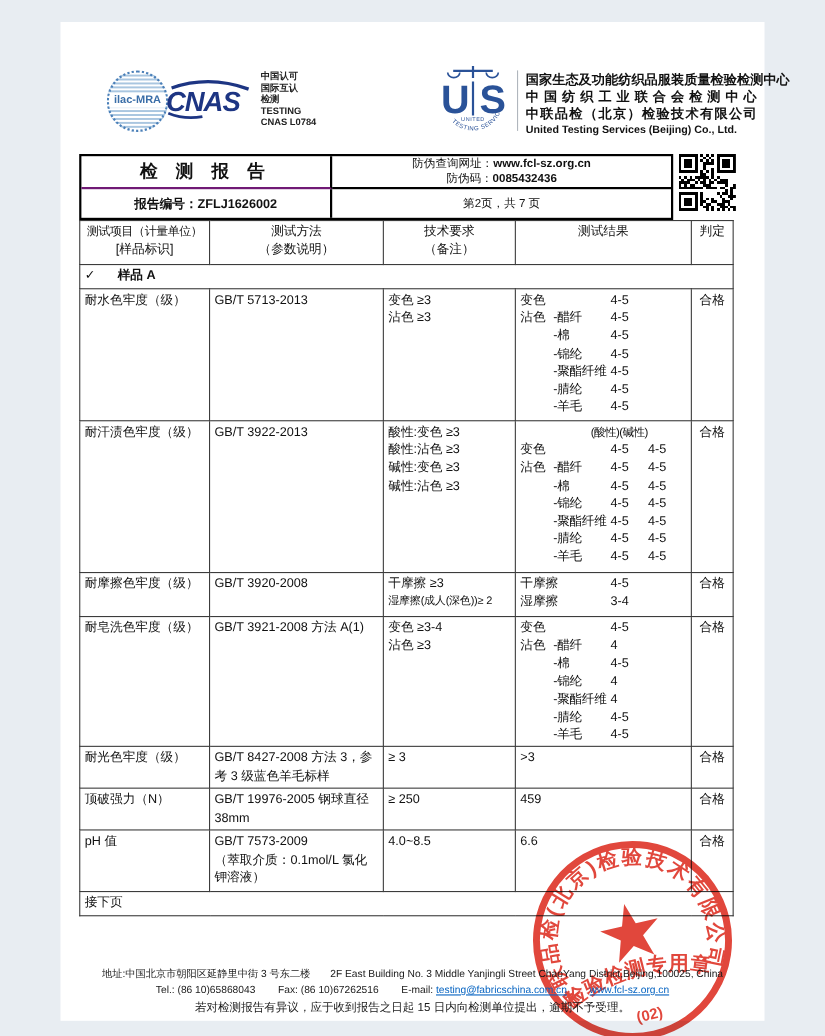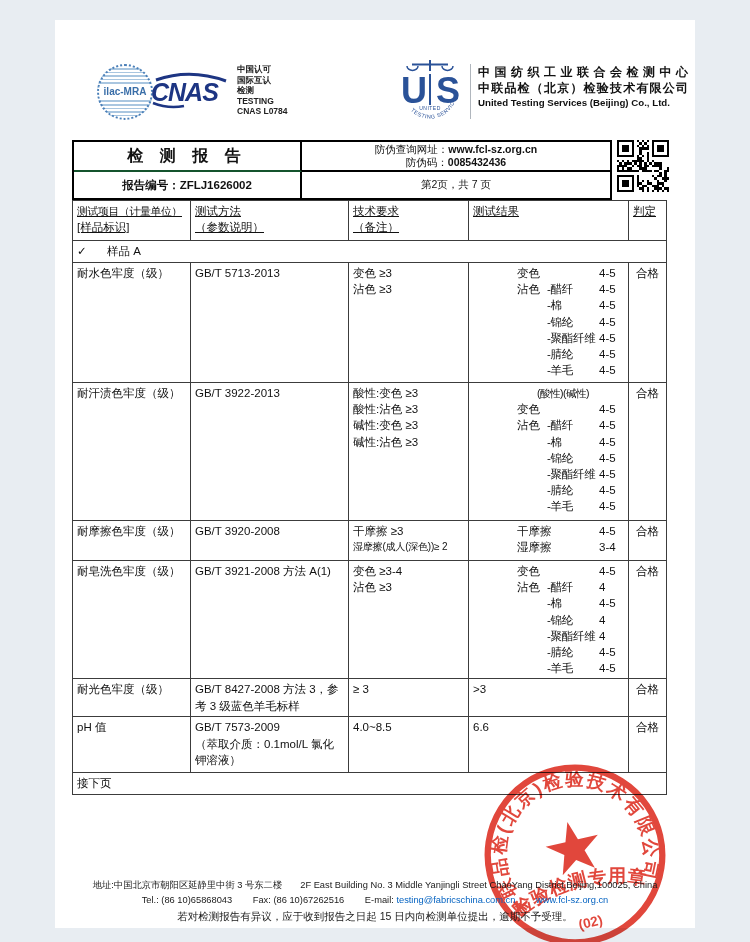--- a/index.html
+++ b/index.html
@@ -21,61 +21,61 @@
   .uts-logo{position:absolute;left:313px;top:0;}
   .logo-sep{position:absolute;left:385px;top:6px;width:1px;height:55px;background:#b0b6bd;}
   .org-names{position:absolute;left:393px;top:7px;width:210px;}
   .org-cn{font-size:12px;font-weight:bold;line-height:15.5px;text-align:justify;text-align-last:justify;white-space:nowrap;}
   .org-en{font-size:9.7px;font-weight:bold;line-height:14px;white-space:nowrap;}
 
   
   .header-box{position:absolute;left:17px;top:120px;width:536px;height:56px;border:2.5px solid #000;
     display:grid;grid-template-columns:228px 1fr;grid-template-rows:30px 1fr;}
   .hb-cell{display:flex;flex-direction:column;align-items:center;justify-content:center;}
-  .hb-tl{border-right:2px solid #000;border-bottom:2px solid #14532d;}
+  .hb-tl{border-right:2px solid #000;border-bottom:2px solid #701a75;}
   .hb-tr{border-bottom:2px solid #000;}
   .hb-bl{border-right:2px solid #000;}
   .hb-title{font-size:16px;font-weight:bold;letter-spacing:6px;}
   .hb-line{font-size:10.5px;line-height:13.5px;}
   .hb-line b{font-weight:bold;}
   .hb-repno{font-size:11.5px;font-weight:bold;}
   .hb-page{font-size:10.5px;}
   .qr{position:absolute;left:562px;top:119px;width:52px;height:54px;}
 
   
   .main-table{position:absolute;left:17px;top:180px;border-collapse:collapse;table-layout:fixed;width:594px;
     font-size:11.5px;line-height:16.2px;}
   .main-table td{border:1px solid #3c3c3c;vertical-align:top;padding:2px 4px;overflow:hidden;}
   .main-table{border:1.5px solid #000;}
-  .th-cell{text-decoration:underline;}
+  .th-cell{text-align:center;}
   .th-line{white-space:nowrap;}
   .th-small{font-size:10.8px;letter-spacing:-0.3px;}
-  .sample-cell{font-weight:normal;}
+  .sample-cell{font-weight:bold;}
   .sample-check{display:inline-block;width:30px;}
   .req-line{white-space:nowrap;}
   .req-tight{font-size:10px;letter-spacing:-0.2px;}
   .verdict-cell{text-align:center;}
-  .rline{display:flex;margin-left:44px;}
+  .rline{display:flex;}
   .rlf{flex:0 0 82px;display:flex;}
   .rlab{min-width:30px;}
   .rfib{flex:1;white-space:nowrap;letter-spacing:-0.3px;}
   .ra{flex:0 0 34px;}
   .rb{flex:0 0 34px;}
   .rhdr{margin-left:64px;font-size:10.5px;letter-spacing:-0.5px;white-space:nowrap;}
   .cont-cell{font-size:11.5px;}
 
   
   .stamp{position:absolute;left:423px;top:738px;width:194px;height:194px;
     transform:rotate(-13deg);opacity:0.87;mix-blend-mode:multiply;pointer-events:none;}
 
   
   .footer{position:absolute;left:0;right:0;top:858px;text-align:center;color:#1a1a1a;}
   .f-line{font-size:9.3px;line-height:15px;white-space:nowrap;}
   .f-line .gap{display:inline-block;width:18px;}
-  .f-link{color:#0563c1;text-align:right;}
+  .f-link{color:#0563c1;text-decoration:underline;text-align:right;}
   .f-note{font-size:10.5px;line-height:16px;}
 </style>
 </head>
 <body>
 
 <div class="page">
 
   <div class="logos">
     <div class="ilac">
       <div class="ilac-band">
@@ -103,20 +103,21 @@
       <path d="M 9,8 a 5.5,4.5 0 0 0 11,0" stroke="#2a5298" stroke-width="1.5" fill="none"></path>
       <path d="M 44,8 a 5.5,4.5 0 0 0 11,0" stroke="#2a5298" stroke-width="1.5" fill="none"></path>
       <text x="3" y="45" font-size="36" font-weight="bold" fill="#2a5298">U</text>
       <text x="38" y="45" font-size="36" font-weight="bold" fill="#2a5298">S</text>
       <line x1="32" y1="16" x2="32" y2="47" stroke="#2a5298" stroke-width="2"></line>
       <text x="32" y="52" font-size="5" text-anchor="middle" fill="#2a5298" letter-spacing="0.5">UNITED</text>
       <text font-size="5.5" fill="#2a5298" letter-spacing="0.5"><textPath href="#utsarc" startOffset="8">TESTING SERVICES</textPath></text>
     </svg>
     <div class="logo-sep"></div>
     <div class="org-names">
+      <div class="org-cn">国家生态及功能纺织品服装质量检验检测中心</div>
       <div class="org-cn">中国纺织工业联合会检测中心</div>
       <div class="org-cn">中联品检（北京）检验技术有限公司</div>
       <div class="org-en">United Testing Services (Beijing) Co., Ltd.</div>
     </div>
   </div>
 
   <div class="header-box">
     <div class="hb-cell hb-tl">
         <span class="hb-title">检 测 报 告</span>
       </div>
@@ -553,20 +554,33 @@
             <div>GB/T 8427-2008 方法 3，参考 3 级蓝色羊毛标样</div>
           </td>
           <td>
             <div class="req-line">≥ 3</div>
           </td>
           <td>
             <div>&gt;3</div>
           </td>
           <td class="verdict-cell">合格</td>
         </tr>
+        <tr style="height: 38px;">
+          <td>顶破强力（N）</td>
+          <td>
+            <div>GB/T 19976-2005 钢球直径 38mm</div>
+          </td>
+          <td>
+            <div class="req-line">≥ 250</div>
+          </td>
+          <td>
+            <div>459</div>
+          </td>
+          <td class="verdict-cell">合格</td>
+        </tr>
         <tr style="height: 56px;">
           <td>pH 值</td>
           <td>
             <div>GB/T 7573-2009</div>
             <div>（萃取介质：0.1mol/L 氯化钾溶液）</div>
           </td>
           <td>
             <div class="req-line">4.0~8.5</div>
           </td>
           <td>

